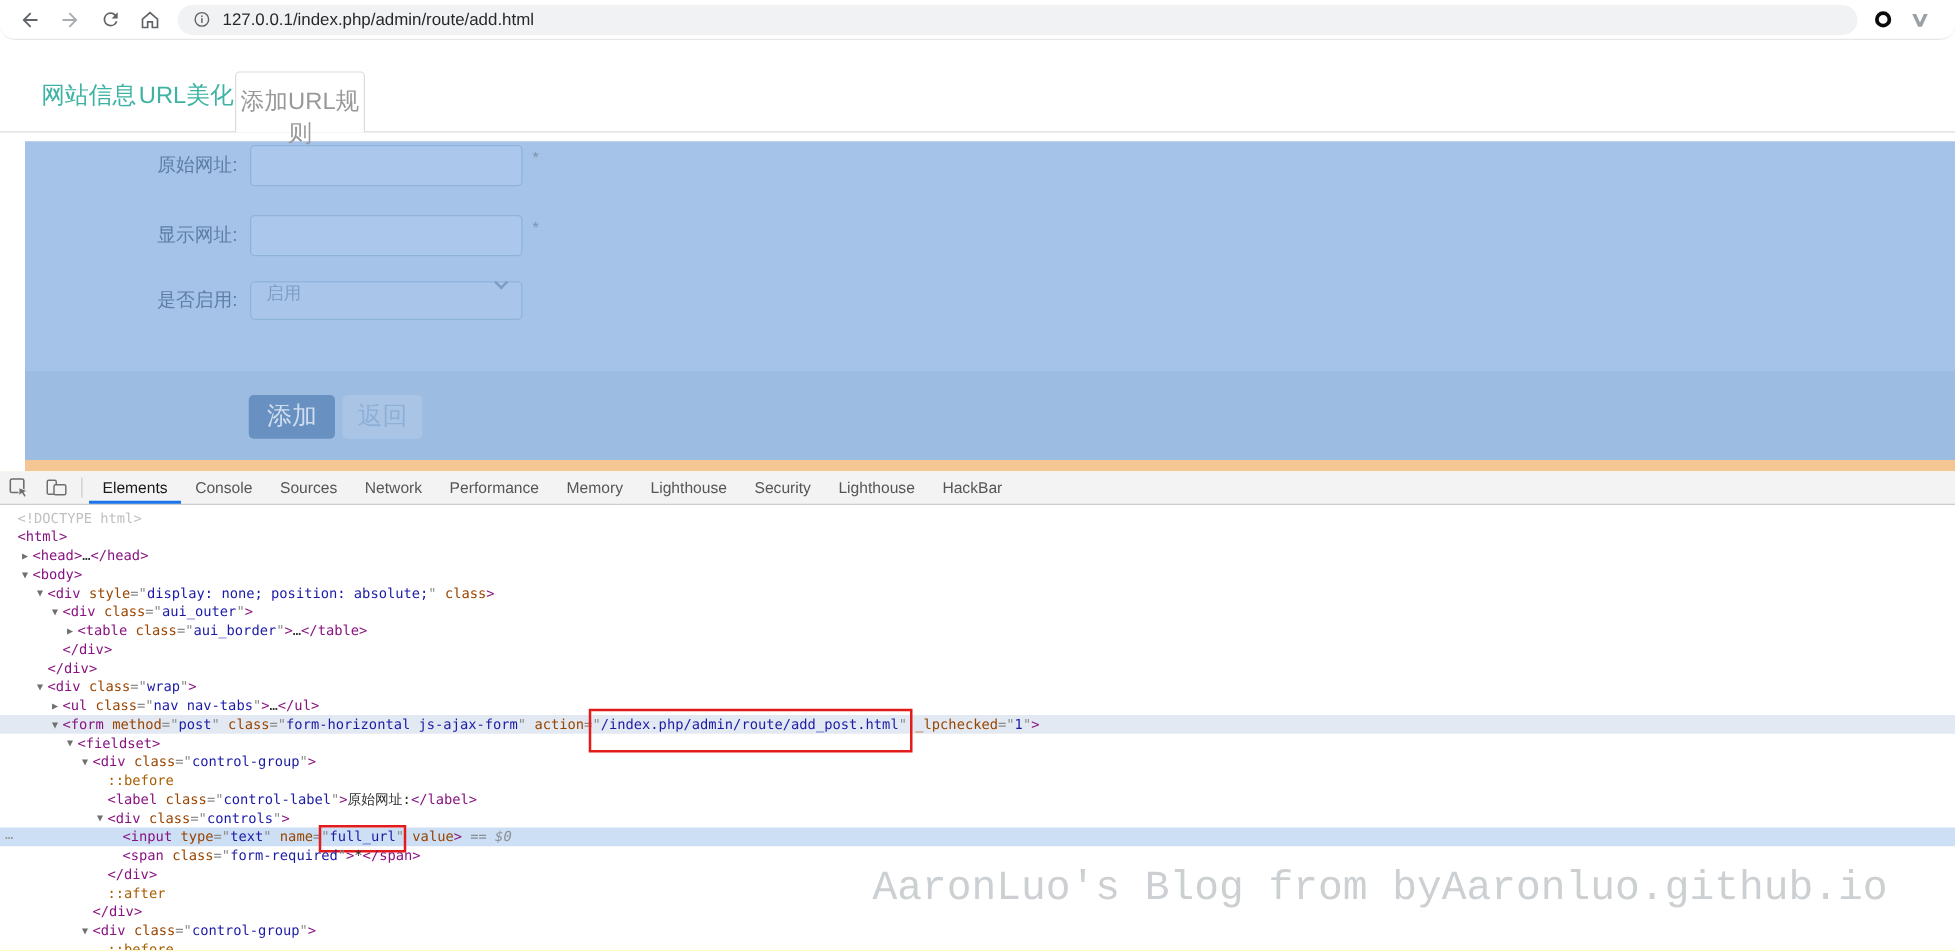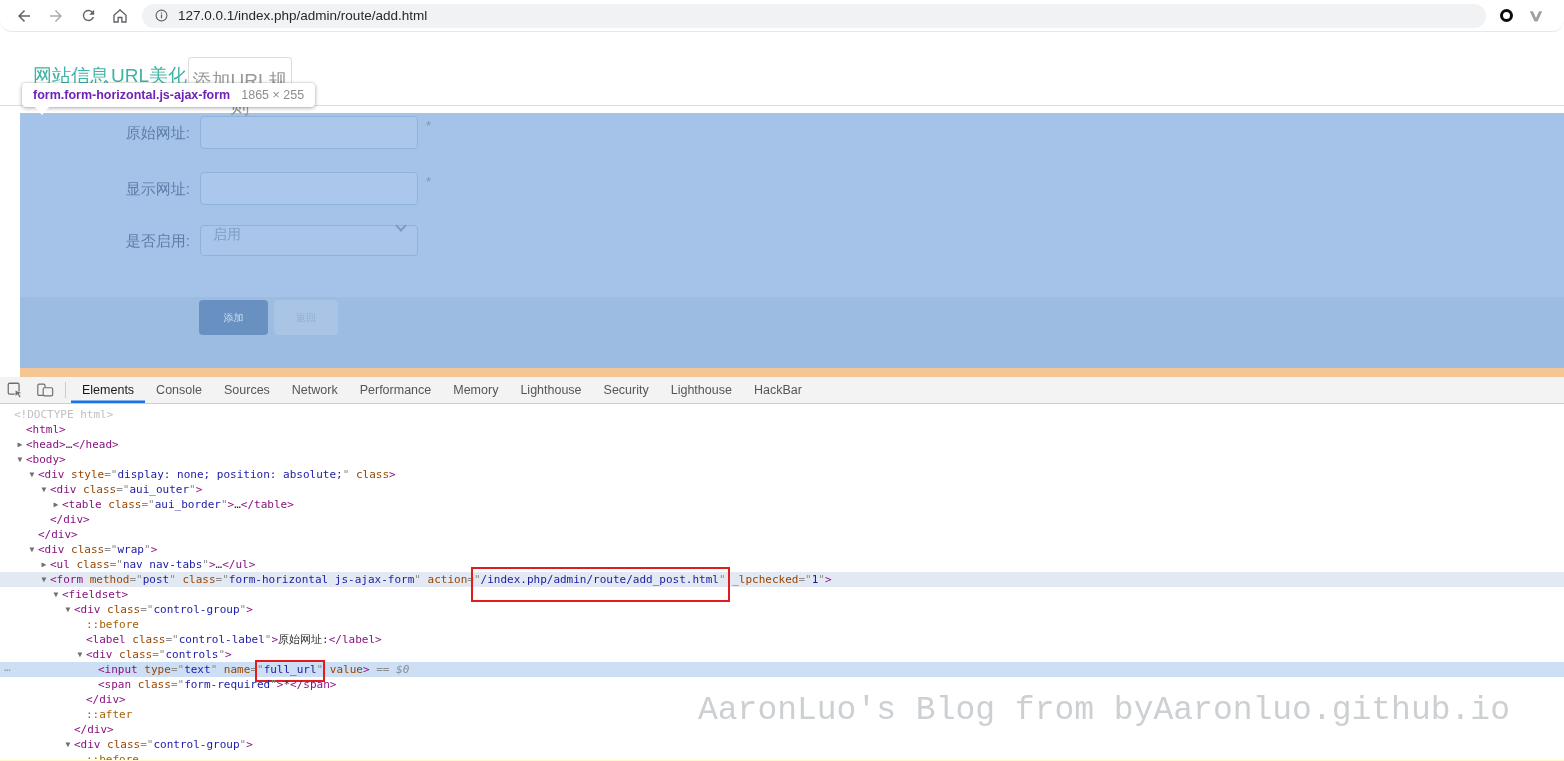--- a/index.html
+++ b/index.html
@@ -48,22 +48,22 @@
   .f-input { position:absolute; left:180px; top:0; width:218px; height:33px;
     background:#abc8ec; border:1px solid #8fb2d9; border-radius:4px; cursor:text; }
   .f-select { position:absolute; left:180px; top:0; width:218px; height:31px;
     background:#a9c6ea; border:1px solid #8fb2d9; border-radius:4px; display:flex;
     align-items:flex-start; justify-content:space-between; padding:0 12px; color:#7d9dc6;
     font-size:14px; cursor:pointer; }
   .chev { width:8px; height:8px; border-right:2px solid #7d9cc4; border-bottom:2px solid #7d9cc4;
     transform:rotate(45deg); margin-top:-4px; }
   .f-req { position:absolute; left:406px; top:2px; color:#7f94b0; font-size:13px; }
   .actions-strip { position:absolute; left:0; top:184px; right:0; height:71px; background:#9dbce2; }
-  .f-btn { position:absolute; top:3px; height:35px; border-radius:4px; text-align:center;
-    line-height:35px; font-size:10px; cursor:pointer; }
+  .f-btn { position:absolute; top:19px; height:35px; border-radius:4px; text-align:center;
+    line-height:35px; font-size:20px; cursor:pointer; }
   .btn-primary { left:179px; width:69px; background:#6890c1; color:#cfdeef; }
   .btn-default { left:254px; width:64px; background:#a9c4e5; color:#8fb0d6; }
 
   
   .devtools { height:386px; background:#fef9c3; }
   .dt-toolbar { height:27px; background:#f3f3f3; border-bottom:1px solid #cdcdcd;
     display:flex; align-items:stretch; }
   .dt-iconbtn { width:30px; display:flex; align-items:center; justify-content:center; cursor:pointer; }
   .dt-sep { width:1px; background:#ccc; margin:5px 5px; }
   .dt-tabs { display:flex; align-items:stretch; }
@@ -164,24 +164,20 @@
             </div>
           </div>
         </div>
       <div class="actions-strip">
           <div class="f-btn btn-primary">添加</div>
           <div class="f-btn btn-default">返回</div>
         </div>
     </div>
     <div class="hl-margin"></div>
 
-    <div class="inspect-tooltip">
-      <span class="tt-selector">form.form-horizontal.js-ajax-form</span>
-      <span class="tt-dims">1865 × 255</span>
-    </div>
   </section>
 
   <section class="devtools">
     <div class="dt-toolbar">
       <div class="dt-iconbtn">
         <svg width="18" height="18" viewBox="0 0 20 20">
             <rect x="2.5" y="2.5" width="12" height="12" rx="1.5" fill="none" stroke="#6e6e6e" stroke-width="1.4"></rect>
             <path d="M10.2 10.2l7.6 2.9-3.1 1.1 1.9 3.4-1.8 1-1.9-3.4-2.7 1.9z" fill="#6e6e6e" stroke="#f3f3f3" stroke-width="0.8"></path>
           </svg>
       </div>
@@ -201,21 +197,21 @@
           <div class="dt-tab">Memory</div>
           <div class="dt-tab">Lighthouse</div>
           <div class="dt-tab">Security</div>
           <div class="dt-tab">Lighthouse</div>
           <div class="dt-tab">HackBar</div>
         </div>
     </div>
     <div class="dt-body">
       <div id="dom-tree">
           <div class="tree-line" style="padding-left: 14px;"><span class="tk-g">&lt;!DOCTYPE html&gt;</span></div>
-          <div class="tree-line" style="padding-left: 2px; margin-left: 24px;"><span class="tk-t">&lt;html&gt;</span></div>
+          <div class="tree-line" style="padding-left: 14px;"><span class="tk-t">&lt;html&gt;</span></div>
           <div class="tree-line" style="padding-left: 26px;"><span class="arrow">▶</span><span class="tk-t">&lt;head&gt;</span><span class="tk-x">…</span><span class="tk-t">&lt;/head&gt;</span></div>
           <div class="tree-line" style="padding-left: 26px;"><span class="arrow">▼</span><span class="tk-t">&lt;body&gt;</span></div>
           <div class="tree-line" style="padding-left: 38px;"><span class="arrow">▼</span><span class="tk-t">&lt;div</span><span class="tk-n"> style</span><span class="tk-q">="</span><span class="tk-v">display: none; position: absolute;</span><span class="tk-q">"</span><span class="tk-n"> class</span><span class="tk-t">&gt;</span></div>
           <div class="tree-line" style="padding-left: 50px;"><span class="arrow">▼</span><span class="tk-t">&lt;div</span><span class="tk-n"> class</span><span class="tk-q">="</span><span class="tk-v">aui_outer</span><span class="tk-q">"</span><span class="tk-t">&gt;</span></div>
           <div class="tree-line" style="padding-left: 62px;"><span class="arrow">▶</span><span class="tk-t">&lt;table</span><span class="tk-n"> class</span><span class="tk-q">="</span><span class="tk-v">aui_border</span><span class="tk-q">"</span><span class="tk-t">&gt;</span><span class="tk-x">…</span><span class="tk-t">&lt;/table&gt;</span></div>
           <div class="tree-line" style="padding-left: 50px;"><span class="tk-t">&lt;/div&gt;</span></div>
           <div class="tree-line" style="padding-left: 38px;"><span class="tk-t">&lt;/div&gt;</span></div>
           <div class="tree-line" style="padding-left: 38px;"><span class="arrow">▼</span><span class="tk-t">&lt;div</span><span class="tk-n"> class</span><span class="tk-q">="</span><span class="tk-v">wrap</span><span class="tk-q">"</span><span class="tk-t">&gt;</span></div>
           <div class="tree-line" style="padding-left: 50px;"><span class="arrow">▶</span><span class="tk-t">&lt;ul</span><span class="tk-n"> class</span><span class="tk-q">="</span><span class="tk-v">nav nav-tabs</span><span class="tk-q">"</span><span class="tk-t">&gt;</span><span class="tk-x">…</span><span class="tk-t">&lt;/ul&gt;</span></div>
           <div class="tree-line sel" style="padding-left: 50px;"><span class="arrow">▼</span><span class="tk-t">&lt;form</span><span class="tk-n"> method</span><span class="tk-q">="</span><span class="tk-v">post</span><span class="tk-q">"</span><span class="tk-n"> class</span><span class="tk-q">="</span><span class="tk-v">form-horizontal js-ajax-form</span><span class="tk-q">"</span><span class="tk-n"> action</span><span class="tk-q">=</span><span class="rb rb1"><span class="tk-q">"</span><span class="tk-v">/index.php/admin/route/add_post.html</span><span class="tk-q">"</span></span><span class="tk-n"> _lpchecked</span><span class="tk-q">="</span><span class="tk-v">1</span><span class="tk-q">"</span><span class="tk-t">&gt;</span></div>

